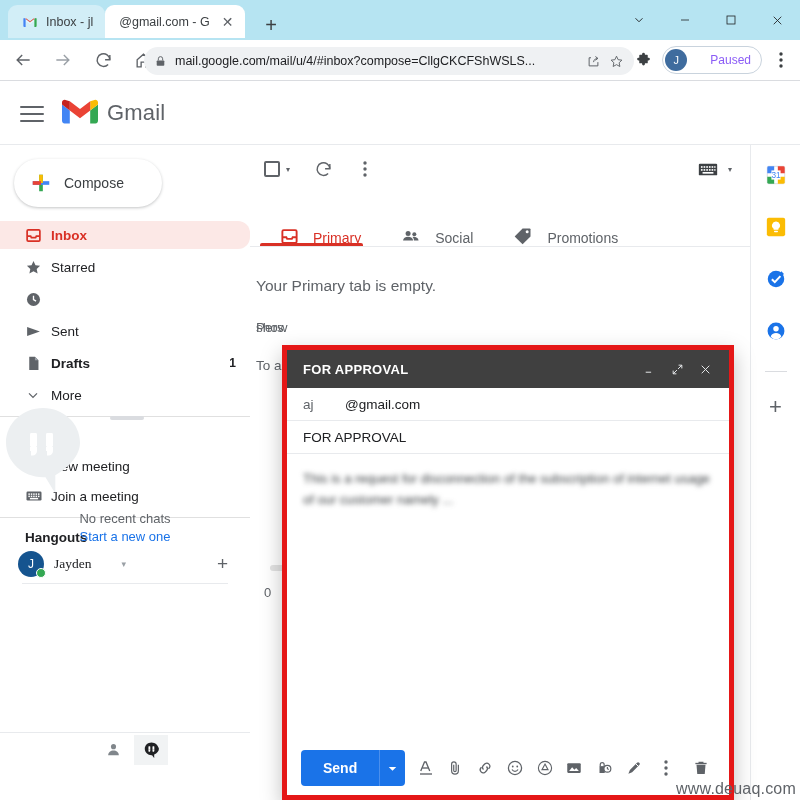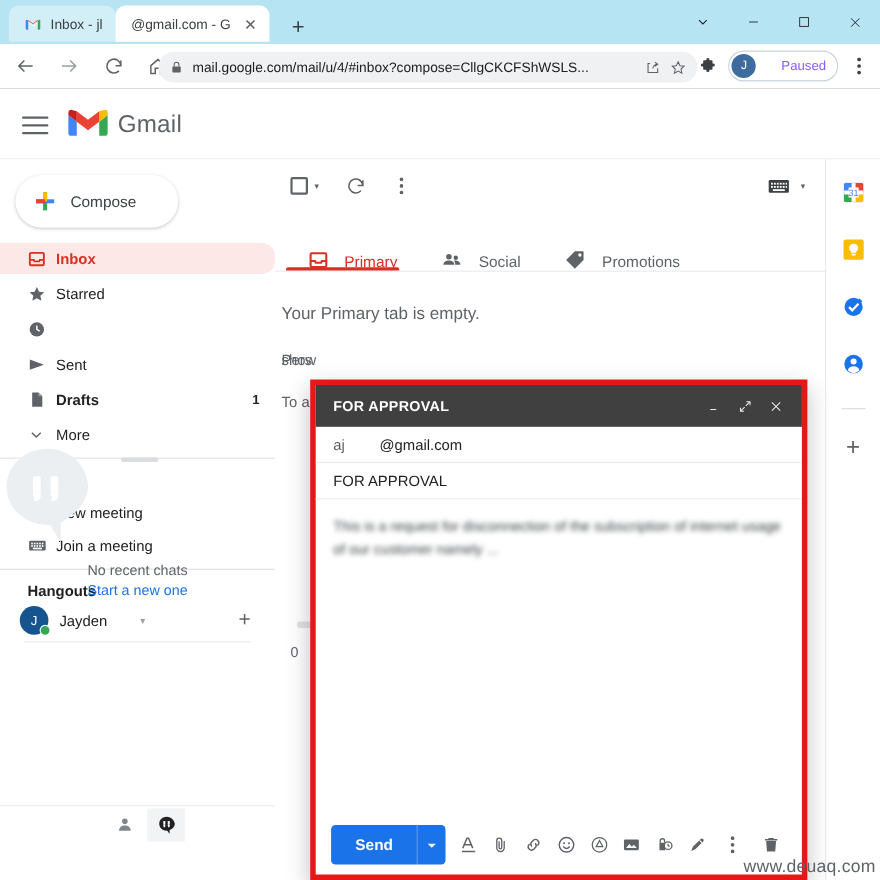--- a/index.html
+++ b/index.html
@@ -115,21 +115,21 @@
   .navitem.active { background: #fce8e6; }
   .navitem.active .navlbl { color: #d93025; font-weight: bold; }
   .navitem.bold .navlbl { font-weight: bold; }
   .navsep { height: 1px; background: #e0e0e0; margin: 7px 0 6px 0; }
   .secthead { font-size: 13.5px; color: #202124; font-weight: bold; padding: 6px 0 8px 25px; }
   .handle { position: absolute; left: 110px; top: 0px; width: 34px; height: 4px; background: #dadce0; border-radius: 2px; }
   .hangout-me { display: flex; align-items: center; padding-left: 18px; height: 34px; gap: 10px; }
   .hangout-me .ha { position: relative; width: 26px; height: 26px; }
   .hangout-me .ha .circ { width: 26px; height: 26px; border-radius: 50%; background: #15548f; color: #fff; font-size: 12px; display: flex; align-items: center; justify-content: center; }
   .hangout-me .ha .dot { position: absolute; right: -2px; bottom: -1px; width: 10px; height: 10px; border-radius: 50%; background: #34a853; border: 1.5px solid #fff; }
-  .hangout-me .hn { font-size: 13.5px; color: #202124; }
+  .hangout-me .hn { font-size: 13.5px; color: #202124; font-family: Liberation Serif, serif; }
   .hangout-me .hcar { color: #9aa0a6; font-size: 9px; margin-left: 20px; }
   .hangout-me .hplus { margin-left: auto; margin-right: 22px; color: #5f6368; font-size: 19px; font-weight: 300; }
   .hline { height: 1px; background: #e8eaed; margin: 2px 22px 0 22px; }
   .empty-chats { position: absolute; top: 260px; left: 0; width: 250px; text-align: center; }
   .empty-chats .bubble { margin: 0 auto 14px auto; }
   .empty-chats .nrc { font-size: 13px; color: #5f6368; margin-bottom: 3px; }
   .empty-chats .sno { font-size: 13px; color: #1a73e8; }
 
   
   .main { position: absolute; top: 145px; left: 250px; right: 50px; bottom: 0; background: #fff; }

